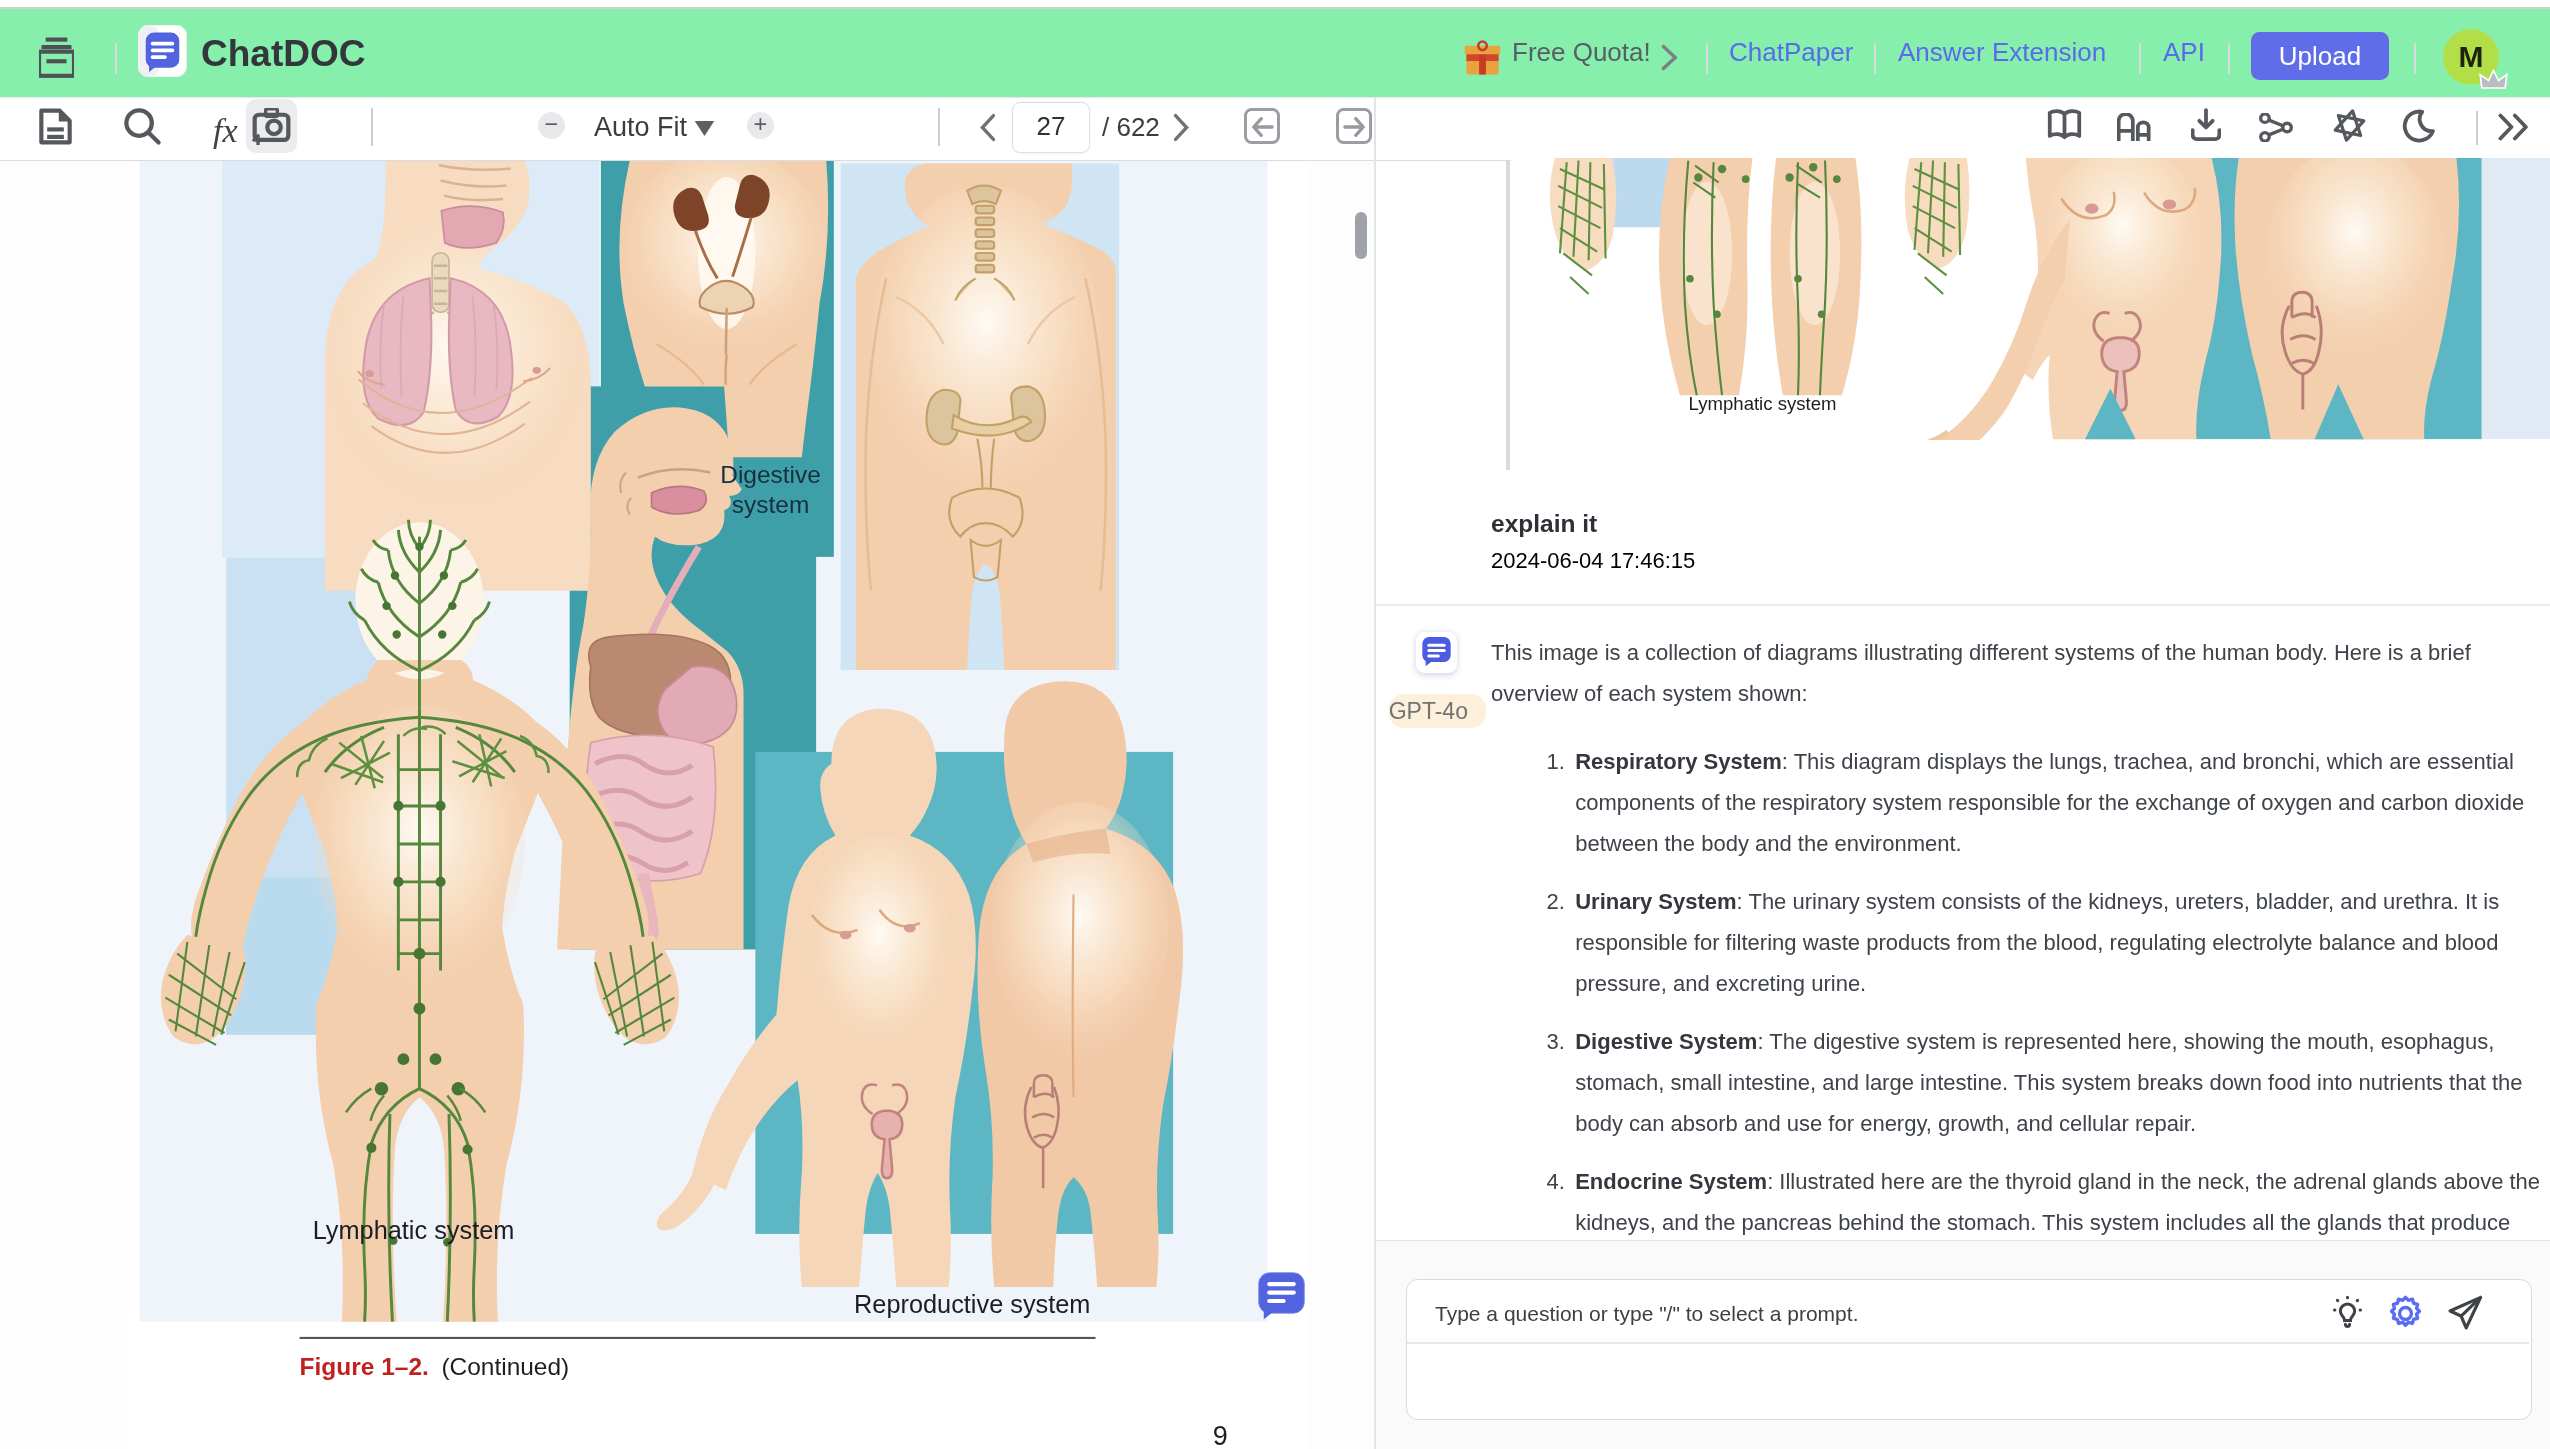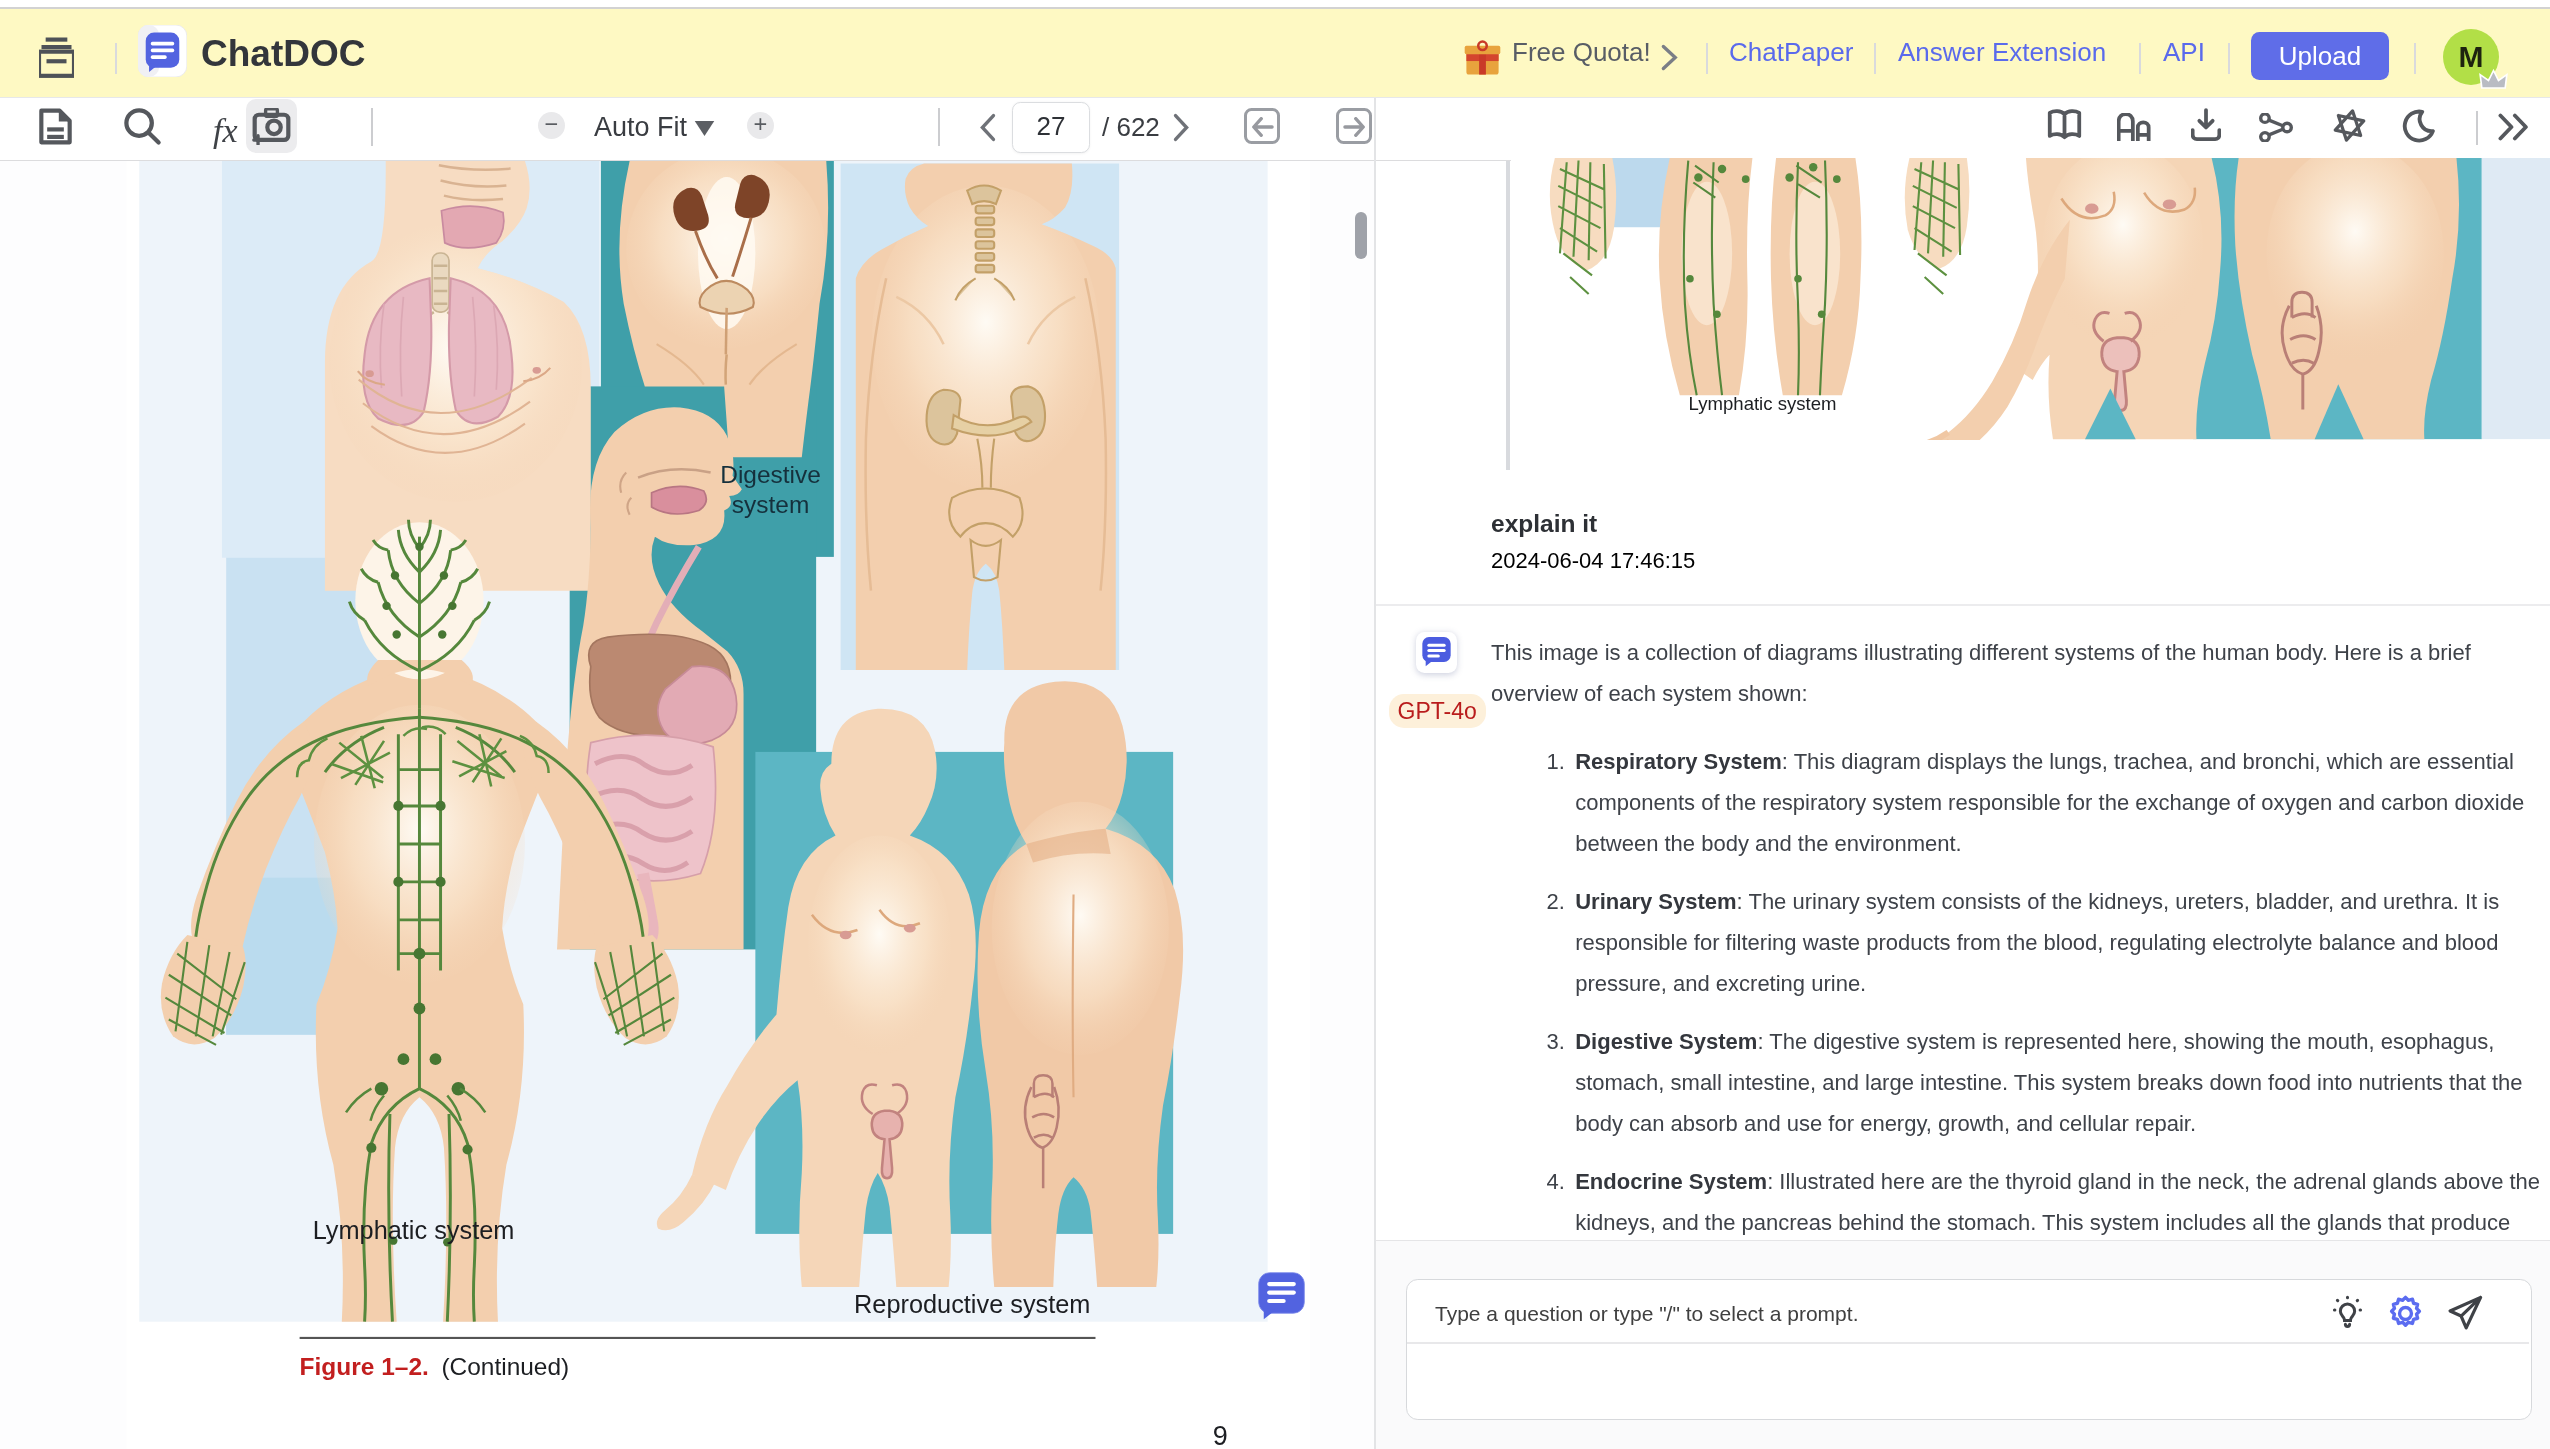--- a/index.html
+++ b/index.html
@@ -1,21 +1,21 @@
 <!DOCTYPE html>
 <html style="font-size:13.5px"><head>
 <meta charset="utf-8">
 <style>
 * { margin:0; padding:0; box-sizing:border-box; }
 html,body { width:2550px; height:1450px; overflow:hidden; background:#fff; font-family:"Liberation Sans", sans-serif; }
 .abs { position:absolute; }
 #stage { position:relative; width:2550px; height:1450px; }
 
 #topline { left:0; top:6.8px; width:2550px; height:2.5px; background:#d2d2d2; }
-#header { left:0; top:9.3px; width:2550px; height:89px; background:#fef9c3; border-bottom:1.7px solid #e7e8ea; }
+#header { left:0; top:9.3px; width:2550px; height:89px; background:#86efac; border-bottom:1.7px solid #e7e8ea; }
 .hdr-div { top:34px; width:1.7px; height:31px; background:#d9dadd; }
 #logoname { left:201px; top:23.6px; font-size:37px; font-weight:bold; color:#33363b; letter-spacing:0px; }
 .hlink { font-size:26px; color:#5a6aec; font-weight:500; }
 .hgray { font-size:26px; color:#585d66; }
 #upload { left:2251px; top:23px; width:138px; height:48px; background:#5f6de8; border-radius:8.4px; color:#fff; font-size:26px; text-align:center; line-height:48px; }
 #avatar { left:2443px; top:20px; width:56px; height:56px; border-radius:50%; background:#b2df47; color:#1d230f; font-size:30px; font-weight:bold; text-align:center; line-height:56px; }
 
 #toolL { left:0; top:98px; width:1374px; height:63px; background:#fff; border-bottom:1.7px solid #dcdcde; }
 #toolR { left:1376px; top:98px; width:1175px; height:63px; background:#fff; border-bottom:1.7px solid #dcdcde; }
 #vdiv { left:1374px; top:98px; width:1.7px; height:1352px; background:#e3e4e6; }
@@ -28,21 +28,21 @@
 
 #docpane { left:0; top:161px; width:1374px; height:1289px; background:#fdfdfe; }
 #scrollthumb { left:1355px; top:51px; width:11.8px; height:47px; border-radius:5.9px; background:#9fa2a9; }
 
 #chatpane { left:1376px; top:161px; width:1175px; height:1289px; background:#fff; }
 #quotebar { left:130px; top:0px; width:4.2px; height:309px; background:#d8dade; }
 #explain { left:115px; top:349px; font-size:24.5px; font-weight:bold; color:#2d3035; }
 #tstamp { left:115px; top:387px; font-size:22px; color:#000000; }
 #hr1 { left:0; top:443px; width:1175px; height:1.7px; background:#ececee; }
 #avatar2 { left:40px; top:471px; width:41px; height:41px; border-radius:8.4px; background:#fff; box-shadow:0 1.7px 6.8px rgba(80,90,140,0.28); }
-#gptbadge { left:12.7px; top:533px; width:97px; height:34px; background:#fdf0da; border-radius:15px; color:#b91c1c; font-size:23px; text-align:center; line-height:34px; }
+#gptbadge { left:12.7px; top:533px; width:97px; height:34px; background:#fdf0da; border-radius:15px; color:#737373; font-size:23px; text-align:left; line-height:34px; }
 #answer { left:115px; top:471px; width:1057px; font-size:22px; color:#3e4249; line-height:41px; }
 #answer ol { margin:27px 0 0 0; padding-left:40px; }
 #answer li { margin-bottom:17px; padding-left:4.2px;margin-left:40px; }
 #answer b { color:#34373d; }
 
 #inwrap { left:0px; top:1079px; width:1175px; height:209px; background:#fafafb; border-top:1.7px solid #e5e5e7; }
 #inbox { left:30px; top:38px; width:1126px; height:141px; background:#fff; border:1.7px solid #d7d9dc; border-radius:11.8px; }
 #pholder { left:28px; top:22px; font-size:21px; color:#404040; }
 #inrowdiv { left:0px; top:62px; width:1122px; height:1.7px; background:#e8e8ea; }
 #optrow { left:0px; top:64px; width:1122px; height:73px; background:#f6f6f8; border-radius:0 0 10px 10px; }

